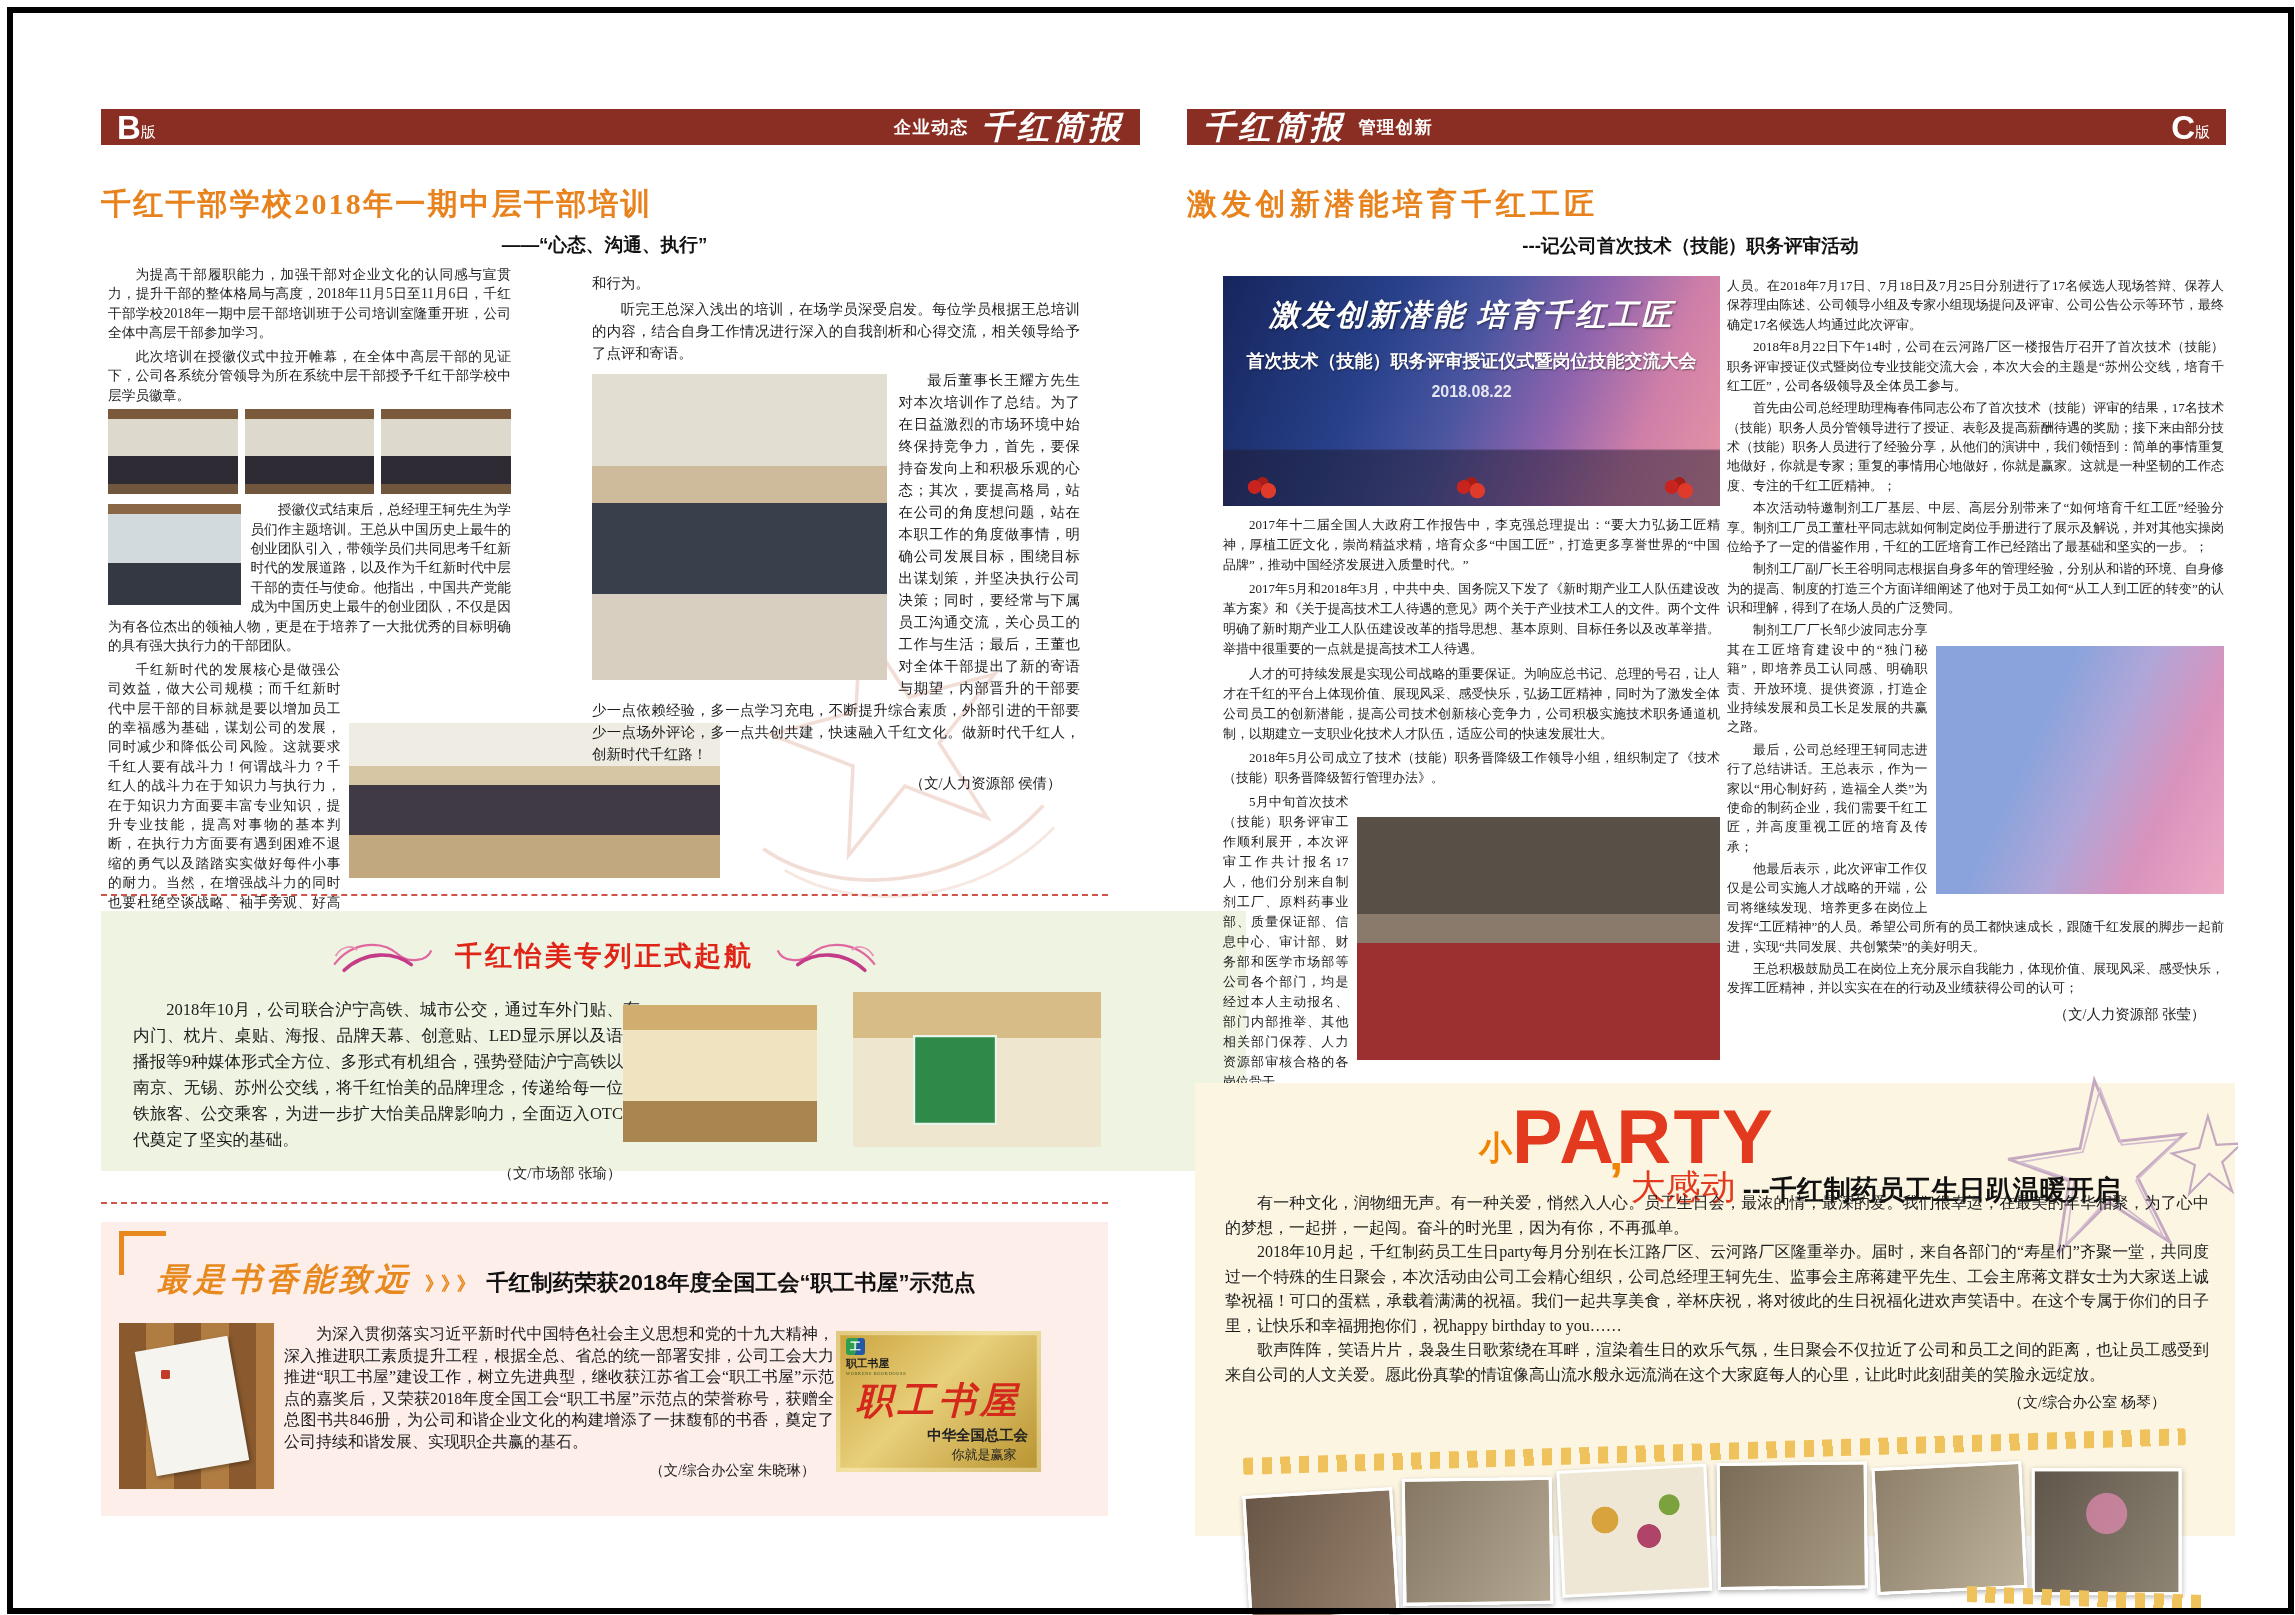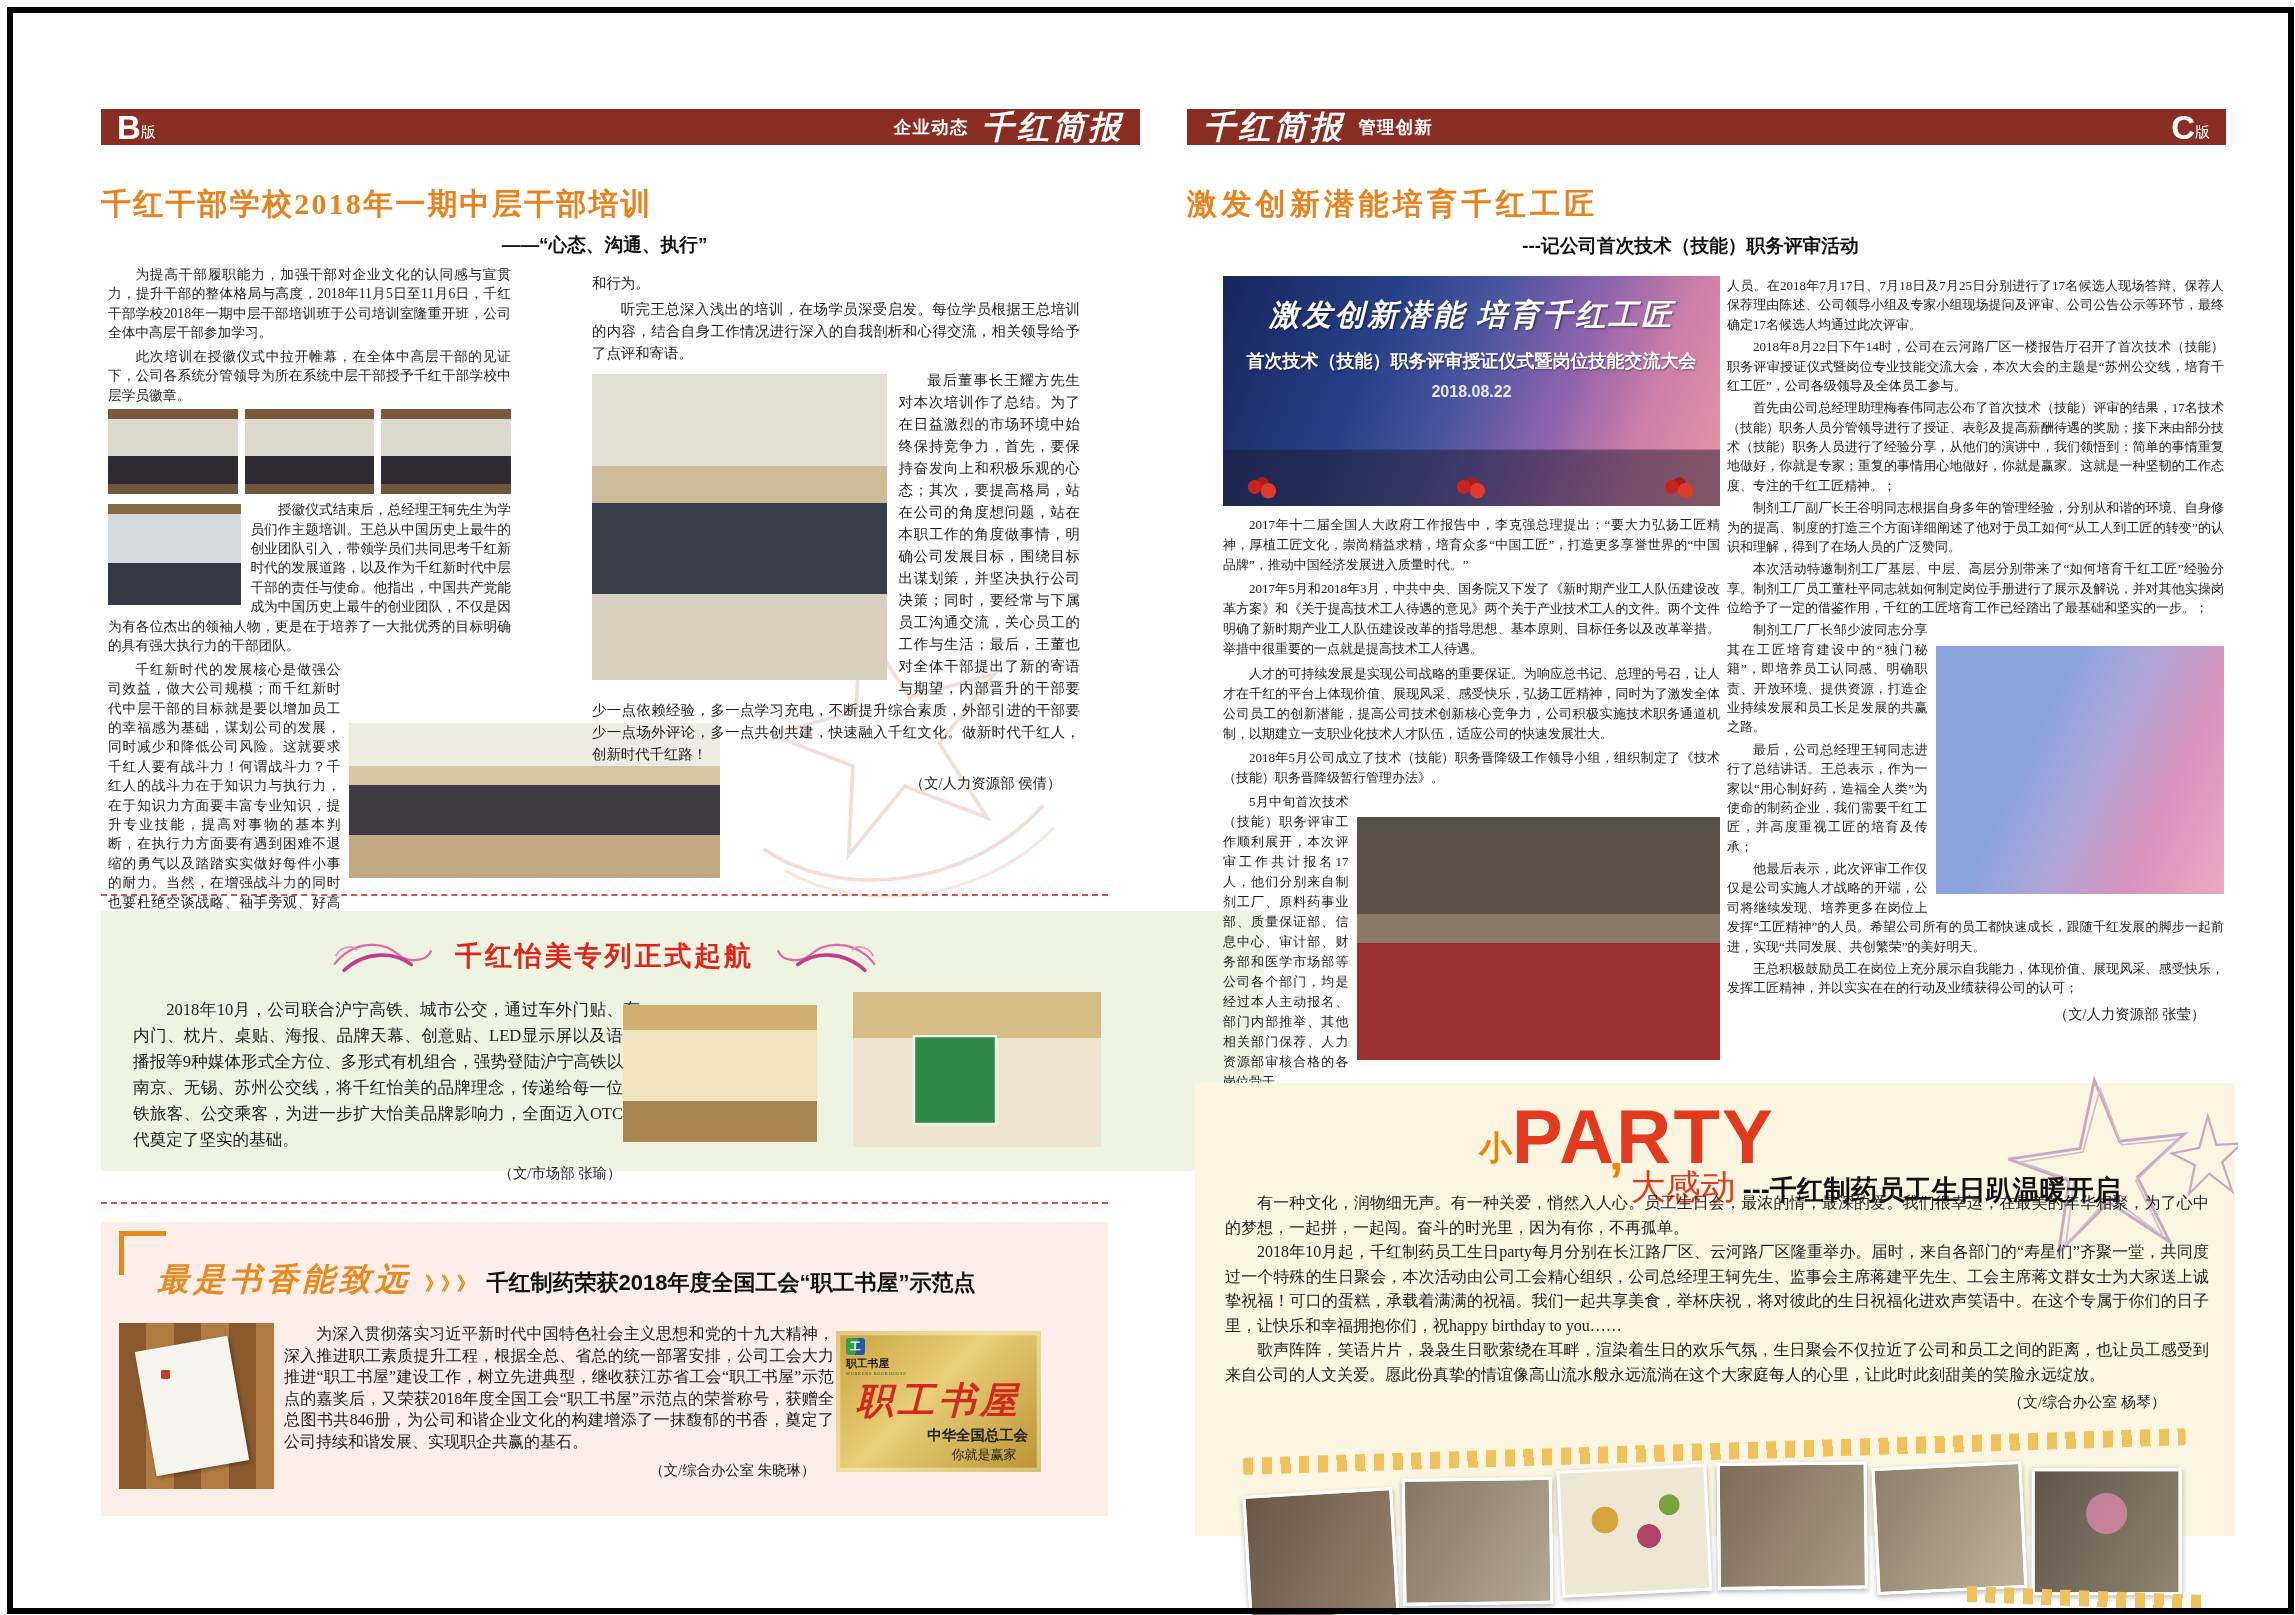--- a/index.html
+++ b/index.html
@@ -41,21 +41,21 @@
 
   
   .hero{position:absolute;left:1223px;top:276px;width:497px;height:230px;color:#fff;overflow:hidden;background:linear-gradient(0deg,rgba(30,25,45,.5) 0 24%,rgba(0,0,0,0) 25%),linear-gradient(112deg,#16255c 0%,#274089 30%,#4a55a0 48%,#8f64ad 66%,#cf7fa8 82%,#e795a5 100%);}
   .hero-banner{margin:18.7px 7.2px 0;text-align:center;font-style:italic;font-weight:bold;font-size:30px;letter-spacing:2.9px;text-shadow:1.4px 1.4px 2.2px rgba(0,0,0,.45);}
   .hero-line2{margin:13px 5.8px 0;text-align:center;font-weight:bold;font-size:18px;font-family:"Liberation Sans","DejaVu Sans",sans-serif;text-shadow:0.7px 0.7px 1.4px rgba(0,0,0,.5);}
   .hero-date{margin:10px 0 0;text-align:center;font-weight:bold;font-size:16px;opacity:.85;font-family:"Liberation Sans","DejaVu Sans",sans-serif;}
   .flower{position:absolute;bottom:4.3px;width:39px;height:24.5px;background:radial-gradient(circle at 30% 40%,#c8231e 0 6.5px,rgba(0,0,0,0) 7.2px),radial-gradient(circle at 65% 55%,#e03a2a 0 7.2px,rgba(0,0,0,0) 8px),radial-gradient(circle at 50% 25%,#a81d18 0 5.8px,rgba(0,0,0,0) 6.5px);}
 
   
   .dash-line{position:absolute;left:101px;width:1007px;border-top:2.2px dashed #cf5348;}
-  .green-box{position:absolute;left:101px;top:911px;width:1145px;height:260px;background:#eef3e2;padding-left:18px;}
+  .green-box{position:absolute;left:101px;top:911px;width:1145px;height:260px;background:#eef3e2;}
   .pink-box{position:absolute;left:101px;top:1222px;width:1007px;height:294px;background:#fdeeea;}
   .cream-box{position:absolute;left:1195px;top:1083px;width:1040px;height:453px;background:#fcf5e1;}
 
   .green-title-row{position:absolute;left:0;top:24.5px;width:1007px;display:flex;align-items:center;justify-content:center;gap:18.7px;}
   .green-title{font-size:27px;font-weight:bold;color:#e02417;letter-spacing:2.9px;}
   .green-text{position:absolute;left:32px;top:86px;width:507px;font-size:16.6px;line-height:26px;text-align:justify;}
   .green-text p{margin:0;text-indent:2em;}
   .ph-train1{position:absolute;left:522px;top:94px;width:194px;height:137px;background:linear-gradient(180deg,#cfae6f 0 18%,#efe3c0 18% 70%,#a9854f 70% 100%);}
   .ph-train2{position:absolute;left:752px;top:81px;width:248px;height:155px;background:linear-gradient(180deg,#d8bc85 0 30%,#efe6cf 30% 100%);}
   .poster-green{position:absolute;left:24%;top:28%;width:34%;height:58%;background:#2f8a4a;box-shadow:inset 0 0 0 2.2px #e9f4ea;}
@@ -227,22 +227,22 @@
   <p>2017年5月和2018年3月，中共中央、国务院又下发了《新时期产业工人队伍建设改革方案》和《关于提高技术工人待遇的意见》两个关于产业技术工人的文件。两个文件明确了新时期产业工人队伍建设改革的指导思想、基本原则、目标任务以及改革举措。举措中很重要的一点就是提高技术工人待遇。</p>
   <p>人才的可持续发展是实现公司战略的重要保证。为响应总书记、总理的号召，让人才在千红的平台上体现价值、展现风采、感受快乐，弘扬工匠精神，同时为了激发全体公司员工的创新潜能，提高公司技术创新核心竞争力，公司积极实施技术职务通道机制，以期建立一支职业化技术人才队伍，适应公司的快速发展壮大。</p>
   <p>2018年5月公司成立了技术（技能）职务晋降级工作领导小组，组织制定了《技术（技能）职务晋降级暂行管理办法》。</p>
   <p><span class="ph float-audience"></span><span>5月中旬首次技术（技能）职务评审工作顺利展开，本次评审工作</span><span>共计报名17人，他们分别来自制剂工厂、原料药事业部、质量保证部、信息中心、审计部、财务部和医学市场部等公司各个部门，均是经过本人主动报名、部门内部推举、其他相关部门保荐、人力资源部审核合格的各岗位骨干</span></p>
 </div>
 
 <div class="col" id="c-col2">
   <p class="noind">人员。在2018年7月17日、7月18日及7月25日分别进行了17名候选人现场答辩、保荐人保荐理由陈述、公司领导小组及专家小组现场提问及评审、公司公告公示等环节，最终确定17名候选人均通过此次评审。</p>
   <p>2018年8月22日下午14时，公司在云河路厂区一楼报告厅召开了首次技术（技能）职务评审授证仪式暨岗位专业技能交流大会，本次大会的主题是“苏州公交线，培育千红工匠”，公司各级领导及全体员工参与。</p>
   <p>首先由公司总经理助理梅春伟同志公布了首次技术（技能）评审的结果，17名技术（技能）职务人员分管领导进行了授证、表彰及提高薪酬待遇的奖励；接下来由部分技术（技能）职务人员进行了经验分享，从他们的演讲中，我们领悟到：简单的事情重复地做好，你就是专家；重复的事情用心地做好，你就是赢家。这就是一种坚韧的工作态度、专注的千红工匠精神。；</p>
+  <p>本次活动特邀制剂工厂基层、中层、高层分别带来了“如何培育千红工匠”经验分享。制剂工厂员工董杜平同志就如何制定岗位手册进行了展示及解说，并对其他实操岗位给予了一定的借鉴作用，千红的工匠培育工作已经踏出了最基础和坚实的一步。；</p>
   <p>制剂工厂副厂长王谷明同志根据自身多年的管理经验，分别从和谐的环境、自身修为的提高、制度的打造三个方面详细阐述了他对于员工如何“从工人到工匠的转变”的认识和理解，得到了在场人员的广泛赞同。</p>
-  <p>本次活动特邀制剂工厂基层、中层、高层分别带来了“如何培育千红工匠”经验分享。制剂工厂员工董杜平同志就如何制定岗位手册进行了展示及解说，并对其他实操岗位给予了一定的借鉴作用，千红的工匠培育工作已经踏出了最基础和坚实的一步。；</p>
   <p><span class="ph float-manC"></span><span>制剂工厂厂长邹少波同志分享其在工匠培育建设中的“独门秘籍”，即培养员工认同感、明确职责、开放环境、提供资源，打造企业持续发展和员工长足发展的共赢之路。</span></p>
   <p>最后，公司总经理王轲同志进行了总结讲话。王总表示，作为一家以“用心制好药，造福全人类”为使命的制药企业，我们需要千红工匠，并高度重视工匠的培育及传承；</p>
   <p>他最后表示，此次评审工作仅仅是公司实施人才战略的开端，公司将继续发现、培养更多在岗位上发挥“工匠精神”的人员。希望公司所有的员工都快速成长，跟随千红发展的脚步一起前进，实现“共同发展、共创繁荣”的美好明天。</p>
   <p>王总积极鼓励员工在岗位上充分展示自我能力，体现价值、展现风采、感受快乐，发挥工匠精神，并以实实在在的行动及业绩获得公司的认可；</p>
   <div class="byline">（文/人力资源部 张莹）</div>
 </div>
 
 <div class="cream-box">
   <svg class="party-stars" width="237" height="194" viewBox="0 0 330 270">
     <path d="M130,10 L165,95 L255,85 L190,145 L235,235 L150,180 L80,250 L95,150 L10,120 L110,105 Z" fill="none" stroke="#c4a9c0" stroke-width="4"></path>

